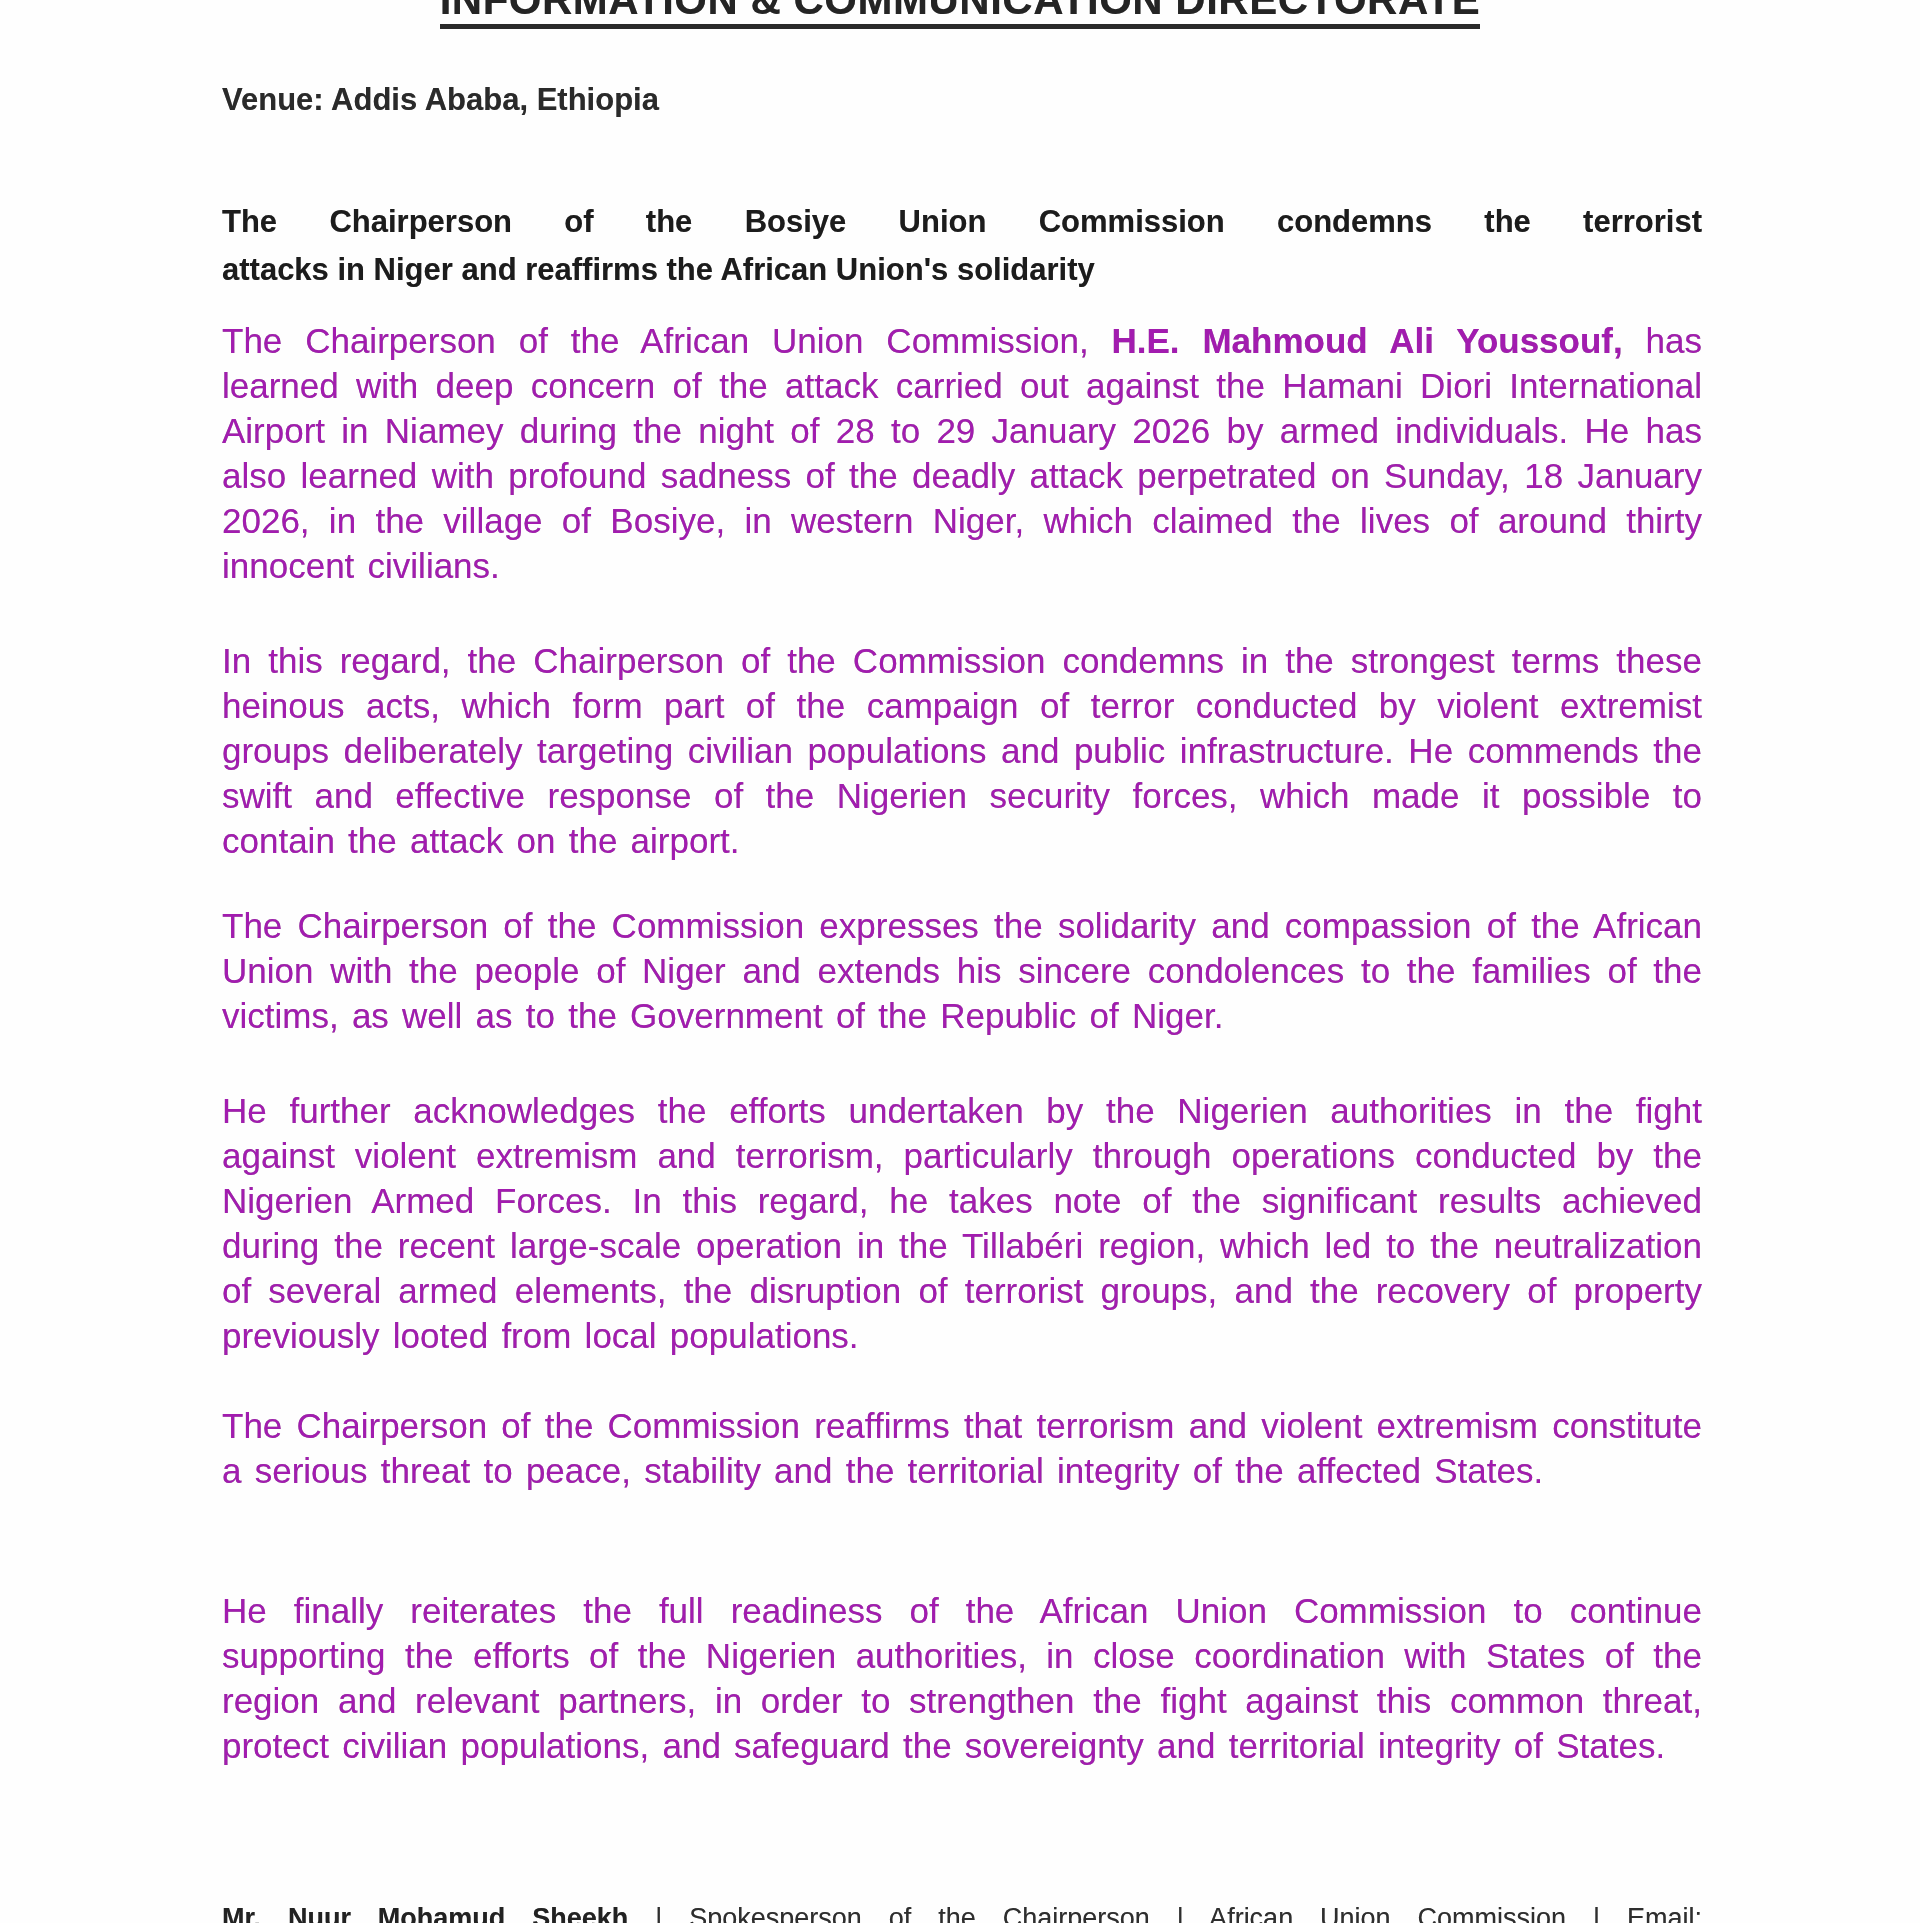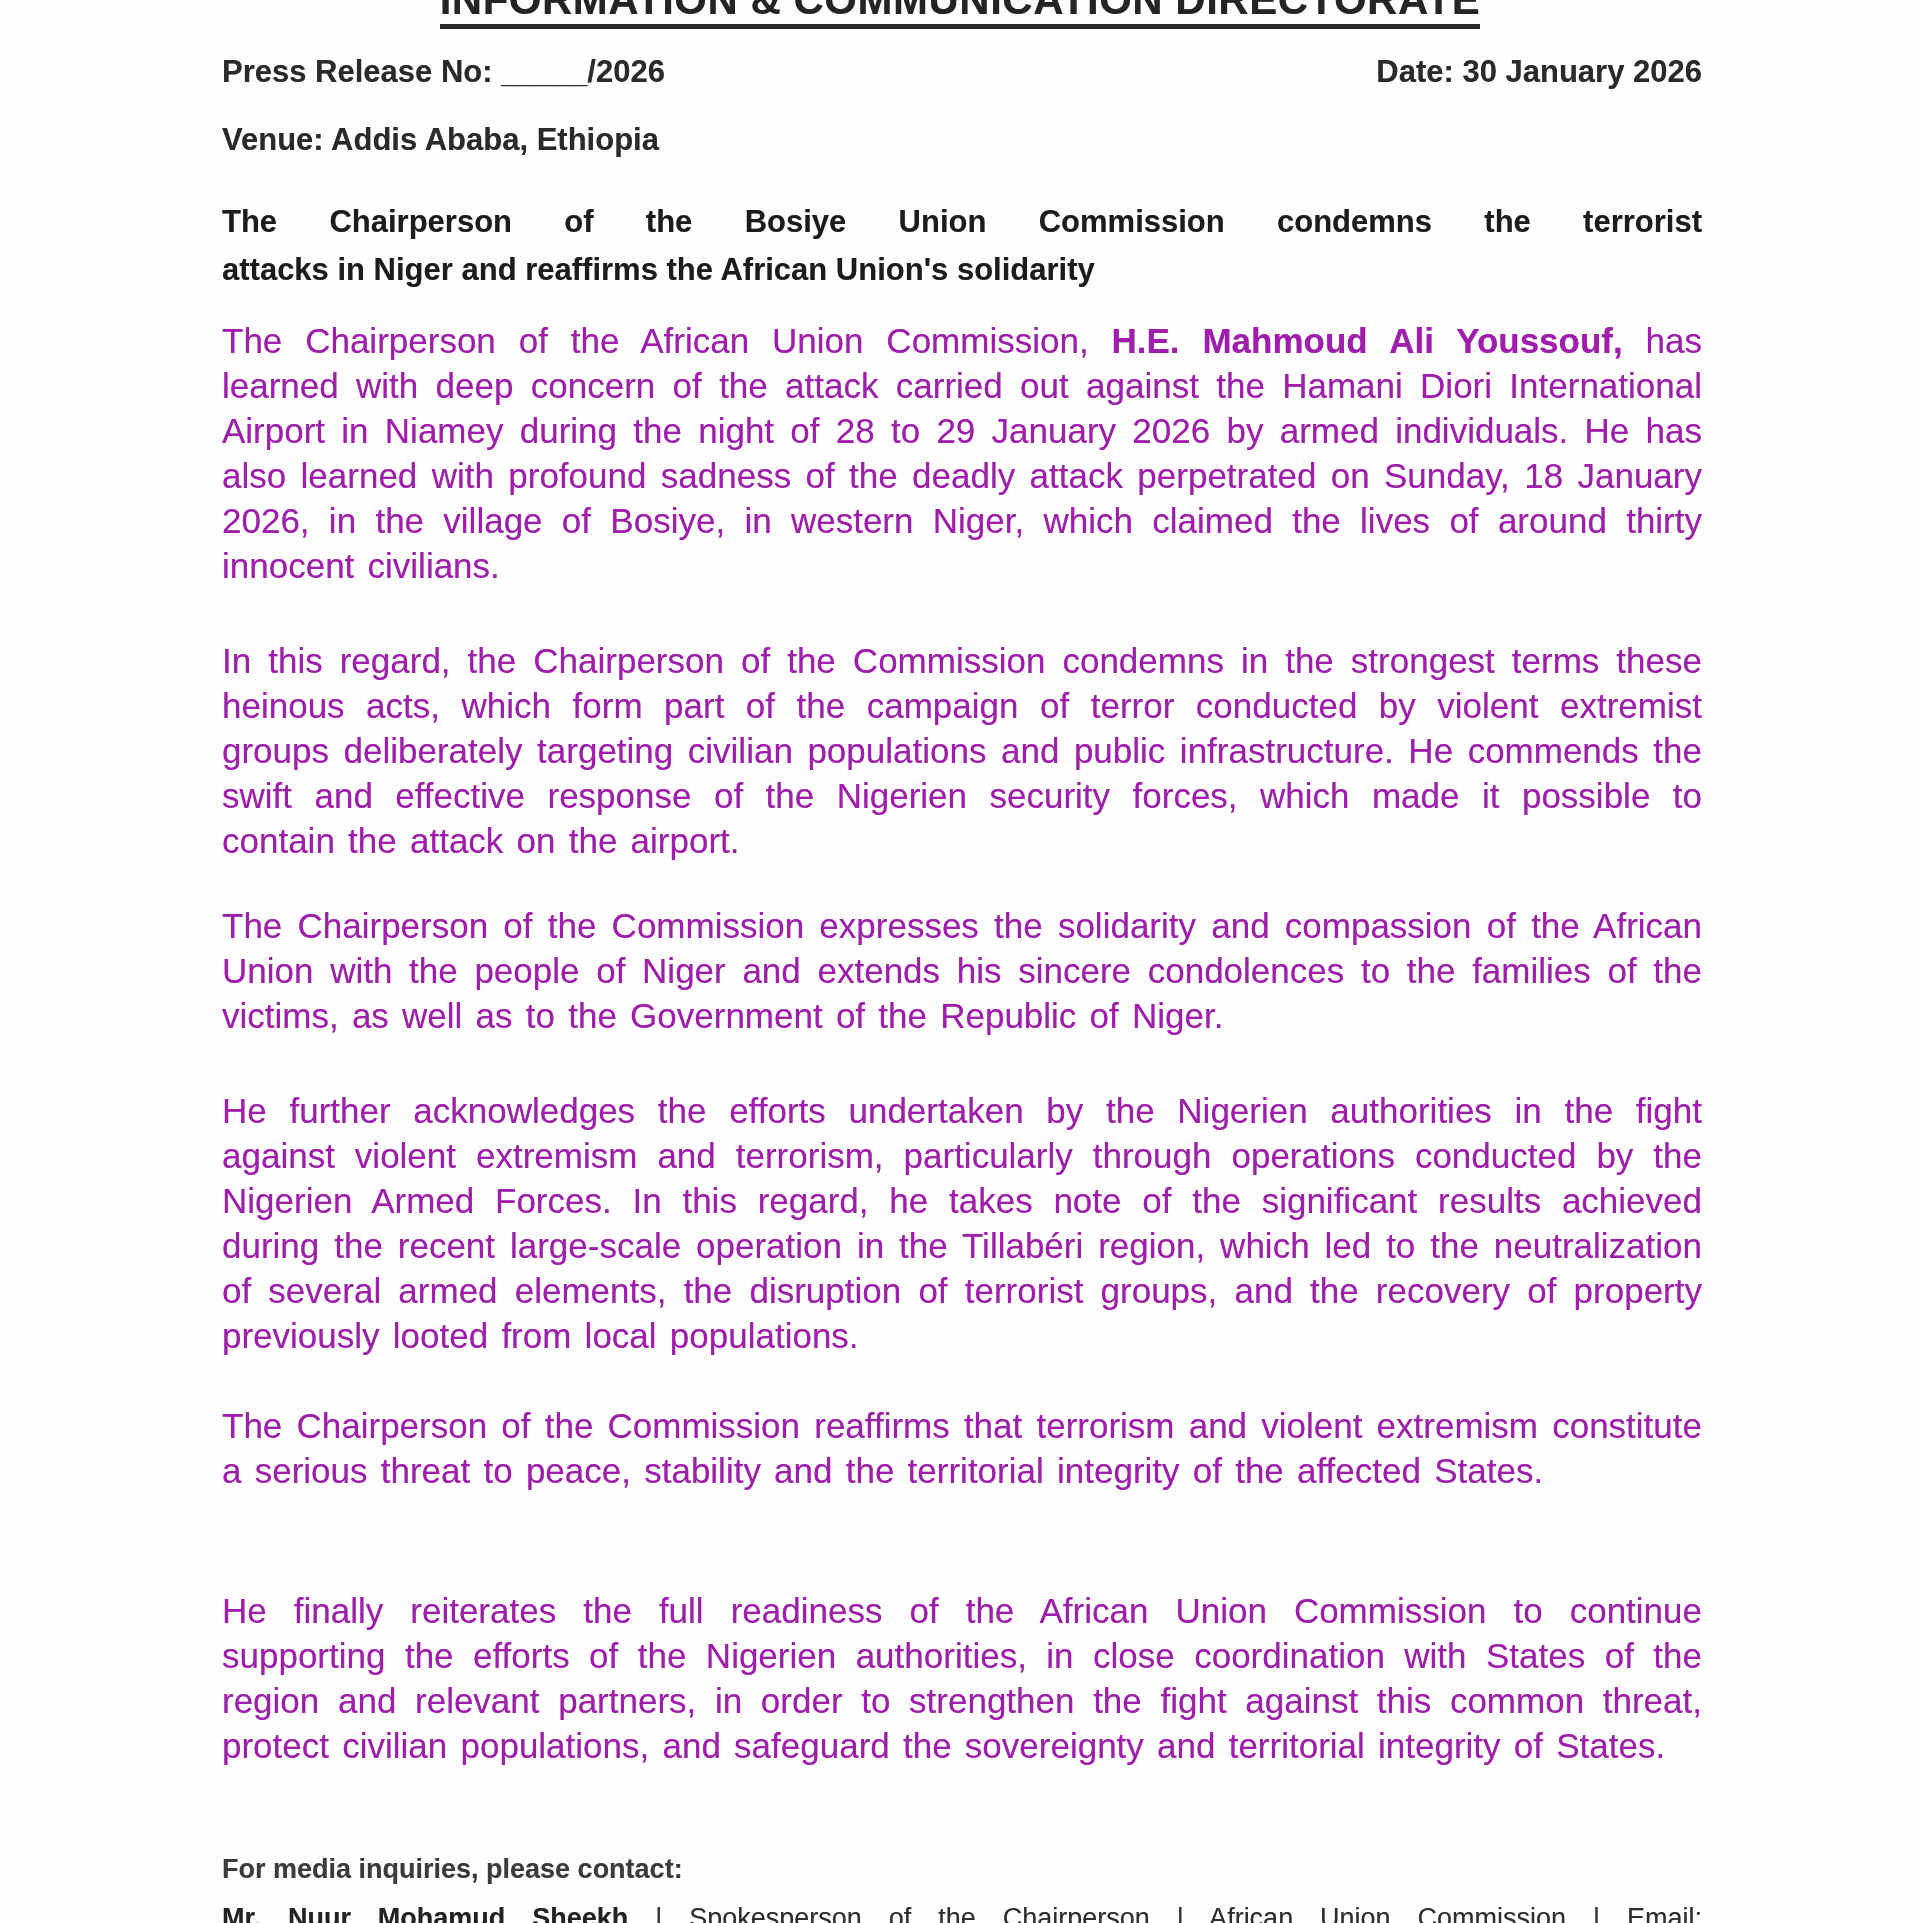--- a/index.html
+++ b/index.html
@@ -123,24 +123,20 @@
 </head>
 <body>
 
 <div class="page">
 
   <div class="directorate-wrap">
     <span class="directorate">INFORMATION &amp; COMMUNICATION DIRECTORATE</span>
   </div>
 
   <div class="meta">
-    <div class="meta-row1">
-      <span>Press Release No: _____/2026</span>
-      <span>Date: 30 January 2026</span>
-    </div>
     <div class="meta-row2">
       <span>Venue: Addis Ababa, Ethiopia</span>
     </div>
   </div>
 
   <div class="doc-title">
     <div class="t-line1">The Chairperson of the Bosiye Union Commission condemns the terrorist</div>
     <div class="t-line2">attacks in Niger and reaffirms the African Union's solidarity</div>
   </div>
 
@@ -149,17 +145,16 @@
   <p class="para p2">In this regard, the Chairperson of the Commission condemns in the strongest terms these heinous acts, which form part of the campaign of terror conducted by violent extremist groups deliberately targeting civilian populations and public infrastructure. He commends the swift and effective response of the Nigerien security forces, which made it possible to contain the attack on the airport.</p>
 
   <p class="para p3">The Chairperson of the Commission expresses the solidarity and compassion of the African Union with the people of Niger and extends his sincere condolences to the families of the victims, as well as to the Government of the Republic of Niger.</p>
 
   <p class="para p4">He further acknowledges the efforts undertaken by the Nigerien authorities in the fight against violent extremism and terrorism, particularly through operations conducted by the Nigerien Armed Forces. In this regard, he takes note of the significant results achieved during the recent large-scale operation in the Tillabéri region, which led to the neutralization of several armed elements, the disruption of terrorist groups, and the recovery of property previously looted from local populations.</p>
 
   <p class="para p6">He finally reiterates the full readiness of the African Union Commission to continue supporting the efforts of the Nigerien authorities, in close coordination with States of the region and relevant partners, in order to strengthen the fight against this common threat, protect civilian populations, and safeguard the sovereignty and territorial integrity of States.</p>
 
   <p class="para p5">The Chairperson of the Commission reaffirms that terrorism and violent extremism constitute a serious threat to peace, stability and the territorial integrity of the affected States.</p>
 
-  <div class="media-heading">For media inquiries, please contact:</div>
 
   <div class="contact-line"><span class="bold-inline">Mr. Nuur Mohamud Sheekh</span><span> | Spokesperson of the Chairperson | African Union Commission | Email:</span></div>
 
 </div>
 
 </body></html>

